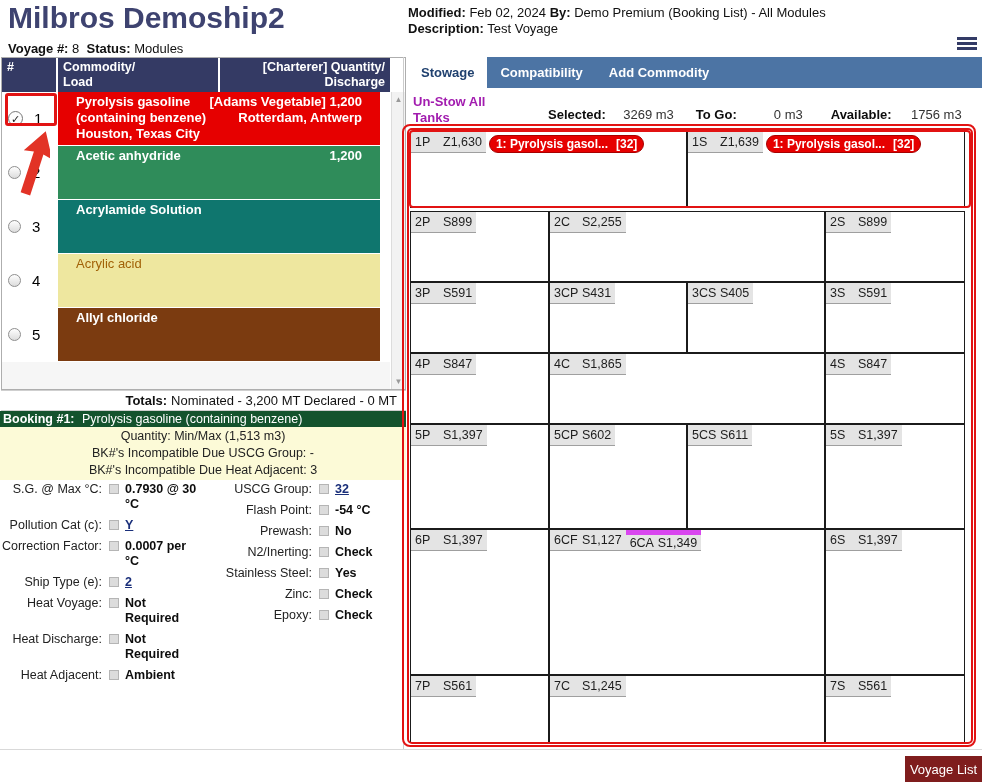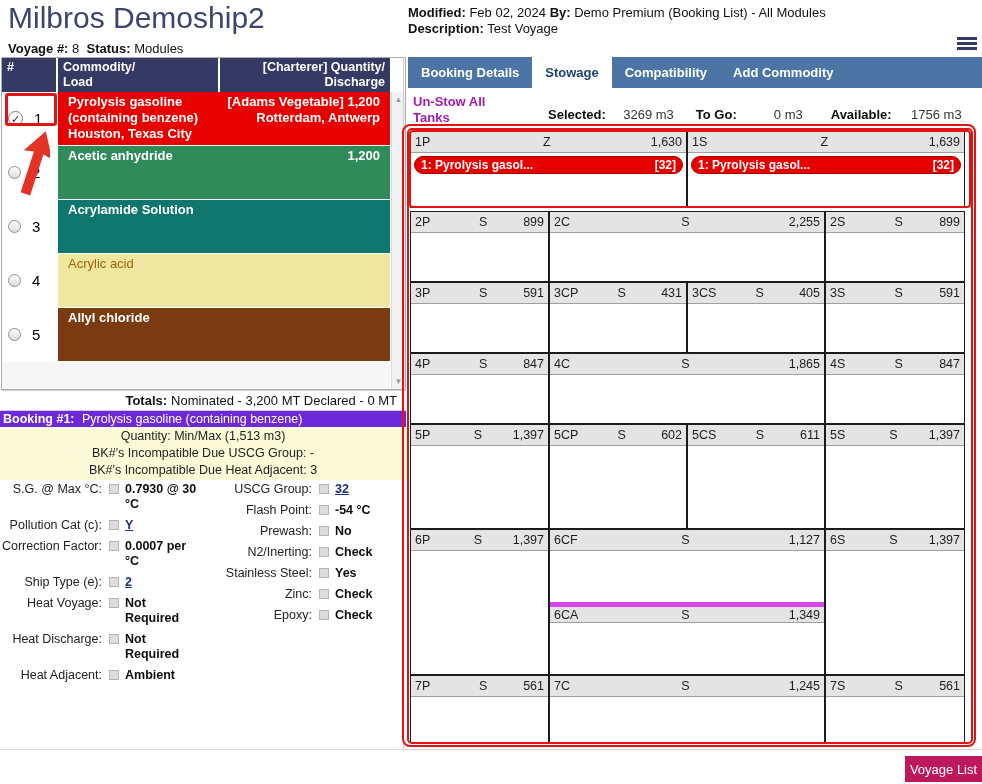--- a/index.html
+++ b/index.html
@@ -1,40 +1,40 @@
 <!DOCTYPE html>
 <html><head>
 <meta charset="utf-8">
 <style>
   * { margin:0; padding:0; box-sizing:border-box; }
   html,body { width:982px; height:784px; }
   body { position:relative; background:#fff; font-family:"Liberation Sans","DejaVu Sans",sans-serif; font-size:13px; color:#111; overflow:hidden; }
 
   
-  .page-title { position:absolute; left:8px; top:1px; font-size:30px; color:#3e4370; font-weight:400; }
+  .page-title { position:absolute; left:8px; top:1px; font-size:30px; color:#3e4370; font-weight:700; }
   .hdr-right { position:absolute; left:408px; top:5px; line-height:16px; font-size:13px; color:#111; }
   .hdr-right b { font-weight:bold; }
   .voyage-line { position:absolute; left:8px; top:41px; font-size:13px; }
   .menu-icon { position:absolute; left:957px; top:37px; width:20px; height:16px; cursor:pointer; }
   .menu-icon i { display:block; height:3px; background:#333b66; margin-bottom:2px; }
 
   
   .list { position:absolute; left:1px; top:57px; width:405px; height:333px; border:1px solid #aeaeae; background:#fff; }
   .list-header { display:flex; height:34px; background:#fff; }
   .hcell { background:#343a64; color:#fff; font-weight:bold; font-size:12.5px; line-height:15px; padding:2px 5px; white-space:pre-line; }
   .hc-num { width:54px; margin-right:2px; }
   .hc-com { width:160px; margin-right:2px; }
   .hc-cha { flex:1; margin-right:15px; text-align:right; }
   .list-body { position:relative; height:271px; }
   .b-row { display:flex; height:53px; margin-bottom:1px; }
   .numcell { width:54px; background:#fff; display:flex; align-items:center; padding-left:6px; margin-right:2px; }
   .radio { width:13px; height:13px; border:1px solid #8f8f8f; border-radius:50%; background:linear-gradient(#fefefe,#dcdcdc); }
   .checkmark { width:15px; height:15px; border:1px solid #777; border-radius:50%; background:#fdfdfd; font-size:11px; font-weight:bold; color:#222; text-align:center; line-height:14px; }
   .row-num { margin-left:11px; font-size:15px; color:#000; }
-  .cargo { flex:1; margin-right:15px; padding:2px 10px; display:flex; justify-content:space-between; color:#fff; font-weight:bold; line-height:16px; }
+  .cargo { flex:1; margin-right:25px; padding:2px 18px; display:flex; justify-content:space-between; color:#fff; font-weight:bold; line-height:16px; }
   .cargo .c-left { white-space:pre-line; }
   .cargo .c-right { white-space:pre-line; text-align:right; }
   .b-row.dark .cargo { color:#a16207; font-weight:normal; }
   .list-filler { height:27px; background:#f6f6f6; margin-right:15px; }
   .scrollbar { position:absolute; right:0; top:34px; bottom:0; width:14px; background:#f2f2f2; border-left:1px solid #dcdcdc; }
   .scroll-arrow { position:absolute; left:0; width:13px; text-align:center; font-size:8px; color:#999; cursor:pointer; }
   .sa-up { top:3px; } .sa-down { bottom:3px; }
 
   .totals-bar { position:absolute; left:1px; top:390px; width:405px; height:21px; background:#fff; border-top:1px solid #cfcfcf; border-bottom:1px solid #cfcfcf; display:flex; justify-content:flex-end; align-items:center; padding-right:9px; font-size:13px; }
   .totals-bar b { margin-right:4px; }
@@ -66,21 +66,21 @@
   .s-lab { font-weight:bold; color:#0d0d0d; }
   .s-val { color:#333; text-align:right; }
   .sv-1 { width:58px; margin-right:22px; } .sv-2 { width:56px; margin-right:28px; } .sv-3 { width:60px; }
   .sl { margin-right:10px; }
 
   
   .grid { position:absolute; left:410px; top:131px; width:555px; }
   .t-row { display:flex; }
   .gap3 { height:3px; }
   .h77{height:77px}.h71{height:71px}.h105{height:105px}.h146{height:146px}.h68{height:68px}
-  .t-cell { border:1px solid #1b1b1b; background:#fff; display:flex; flex-direction:column; }
+  .t-cell { border:1px solid #1b1b1b; background:#fff; display:flex; flex-direction:row; }
   .w-h1{width:277px}.w-h2{width:278px}.w-p{width:139px}.w-c{width:276px}.w-s{width:140px}.w-cp{width:138px}.w-cs{width:138px}
   .t-head { height:21px; flex:0 0 21px; background:#e4e4e4; border-bottom:1px solid #9f9f9f; display:flex; align-items:center; padding:0 4px; font-size:12.5px; color:#1d1d1d; }
   .t-id { min-width:28px; } .t-mode { flex:1; text-align:center; } .t-vol { text-align:right; }
   .t-sub { border-top:5px solid #d946ef; }
   .stow-pill { margin:3px 3px 0 3px; height:18px; background:#e60000; border:1px solid #a80000; border-radius:9px; color:#fff; font-weight:bold; font-size:12px; display:flex; align-items:center; padding:0 6px; cursor:pointer; }
   .stow-pill .badge { margin-left:auto;padding-left:8px; }
 
   
   .ann { position:absolute; border:2px solid #e21313; pointer-events:none; z-index:40; }
   .ann-outer { left:402px; top:124px; width:574px; height:623px; border-radius:8px; }
@@ -191,21 +191,21 @@
     <div class="scroll-arrow sa-up">▲</div>
     <div class="scroll-arrow sa-down">▼</div>
   </div>
 </div>
 
 <div class="totals-bar">
   <b>Totals:</b>
   <span>Nominated - 3,200 MT Declared - 0 MT</span>
 </div>
 
-<div class="booking-bar" style="background: #6d28d9;">
+<div class="booking-bar" style="background: #14532d;">
   <b>Booking #1:</b>
   <span>Pyrolysis gasoline (containing benzene)</span>
 </div>
 
 <div class="booking-info">
   <div>Quantity: Min/Max (1,513 m3)</div>
   <div>BK#'s Incompatible Due USCG Group: -</div>
   <div>BK#'s Incompatible Due Heat Adjacent: 3</div>
 </div>
 
@@ -283,21 +283,20 @@
         <span class="d-chk"></span>
         <span class="d-val">Check</span>
       </div>
   </div>
 </div>
 
 <div class="v-sep"></div>
 <div class="bottom-rule"></div>
 
 <div class="tabs">
-  <div class="tab">Booking Details</div>
   <div class="tab active">Stowage</div>
   <div class="tab">Compatibility</div>
   <div class="tab">Add Commodity</div>
 </div>
 
 <div class="unstow">Un-Stow All Tanks</div>
 
 <div class="stats">
   <span class="s-lab sl">Selected:</span>
   <span class="s-val sv-1">3269 m3</span>
@@ -504,13 +503,13 @@
 <div class="ann ann-outer"></div>
 <div class="ann ann-grid"></div>
 <div class="ann ann-row1"></div>
 <div class="ann ann-check"></div>
 <svg class="ann-arrow" width="44" height="74" viewBox="0 0 44 74">
   <g transform="rotate(18 20 66)">
     <polygon points="20,2 5,27 15,25 15,68 25,68 25,25 35,27" fill="#e23326"></polygon>
   </g>
 </svg>
 
-<button class="voyage-list-btn" style="background: #be185d;">Voyage List</button>
+<button class="voyage-list-btn" style="background: #7f1d1d;">Voyage List</button>
 
 </body></html>

